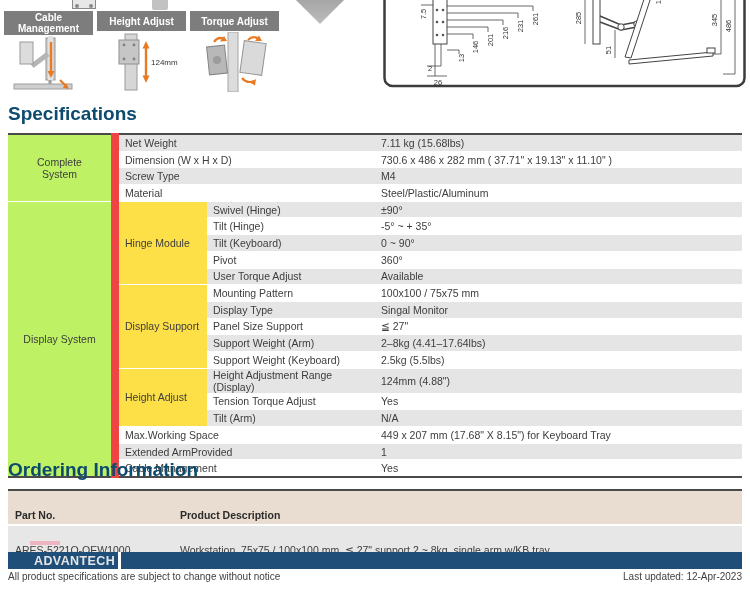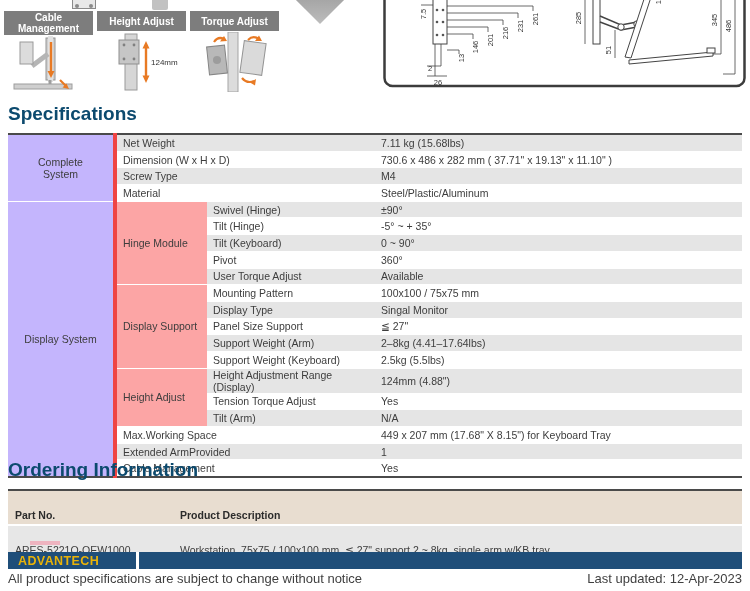--- a/index.html
+++ b/index.html
@@ -25,40 +25,40 @@
   
   .h-blue{margin:0;padding:0 0 0 8px;color:#0c4a6e;font-size:19px;font-weight:800;letter-spacing:0px;}
   .h-spec{position:absolute;top:103px;left:0;}
   .h-order{position:absolute;top:459px;left:0;}
 
   
   table{border-collapse:collapse;table-layout:fixed;}
   .specs{position:absolute;top:133px;left:8px;width:734px;
          border-top:2px solid #4a4a4a;border-bottom:2px solid #4a4a4a;font-size:10.5px;}
   .specs td{height:15.7px;padding:0 0 0 6px;vertical-align:middle;border-bottom:1px solid #fff;}
-  .specs td.sec{background:#c4b5fd;text-align:center;padding:12px;border-right:4px solid #ef4444;}
-  .specs td.grp{background:#fca5a5;border-right:0;margin-left:8px;}
+  .specs td.sec{background:#bef264;text-align:center;padding:12px;border-right:8px solid #ef4444;}
+  .specs td.grp{background:#fde047;border-right:0;margin-left:8px;}
   .specs tr.g td.prop,.specs tr.g td.val{background:#e5e5e5;}
   .specs tr.secline td{border-top:1.5px solid #4a4a4a;}
 
   
   .order{position:absolute;top:489px;left:8px;width:734px;border-top:2px solid #4a4a4a;font-size:10.5px;}
   .order td{height:16.5px;padding:16px 0 0 7px;vertical-align:middle;}
   .order tr.head td{background:#e8ddd0;font-weight:bold;color:#2b2b2b;}
   .order tr.data td{background:#e7e7e7;border-top:2px solid #fff;margin-top:7px;}
 
   
   .pink-frag{position:absolute;left:30px;top:541px;width:30px;height:4px;background:#eeb4c0;}
   .band{position:absolute;left:8px;top:552px;width:734px;height:17px;display:flex;}
-  .logo-box{background:#1f4e79;color:#eab308;width:128px;display:flex;align-items:center;
-            padding-left:10px;font-weight:800;font-size:12.5px;letter-spacing:.4px;box-sizing:border-box;}
+  .logo-box{background:#1f4e79;color:#e5e5e5;width:110px;display:flex;align-items:center;
+            padding-left:26px;font-weight:800;font-size:12.5px;letter-spacing:.4px;box-sizing:border-box;}
   .band-gap{width:3px;background:#fff;}
   .band-rest{flex:1;background:#1f4e79;}
   .foot-row{position:absolute;left:8px;top:571px;width:734px;display:flex;
-            justify-content:space-between;font-size:13px;color:#3f3f3f;}
+            justify-content:space-between;font-size:10px;color:#3f3f3f;}
 
   
   .dim{font-family:"Liberation Sans",sans-serif;font-size:7.5px;fill:#333;}
   .ill-txt{font-family:"Liberation Sans",sans-serif;font-size:8px;fill:#333;}
 </style>
 </head>
 <body>
 
 <div class="page">
 

